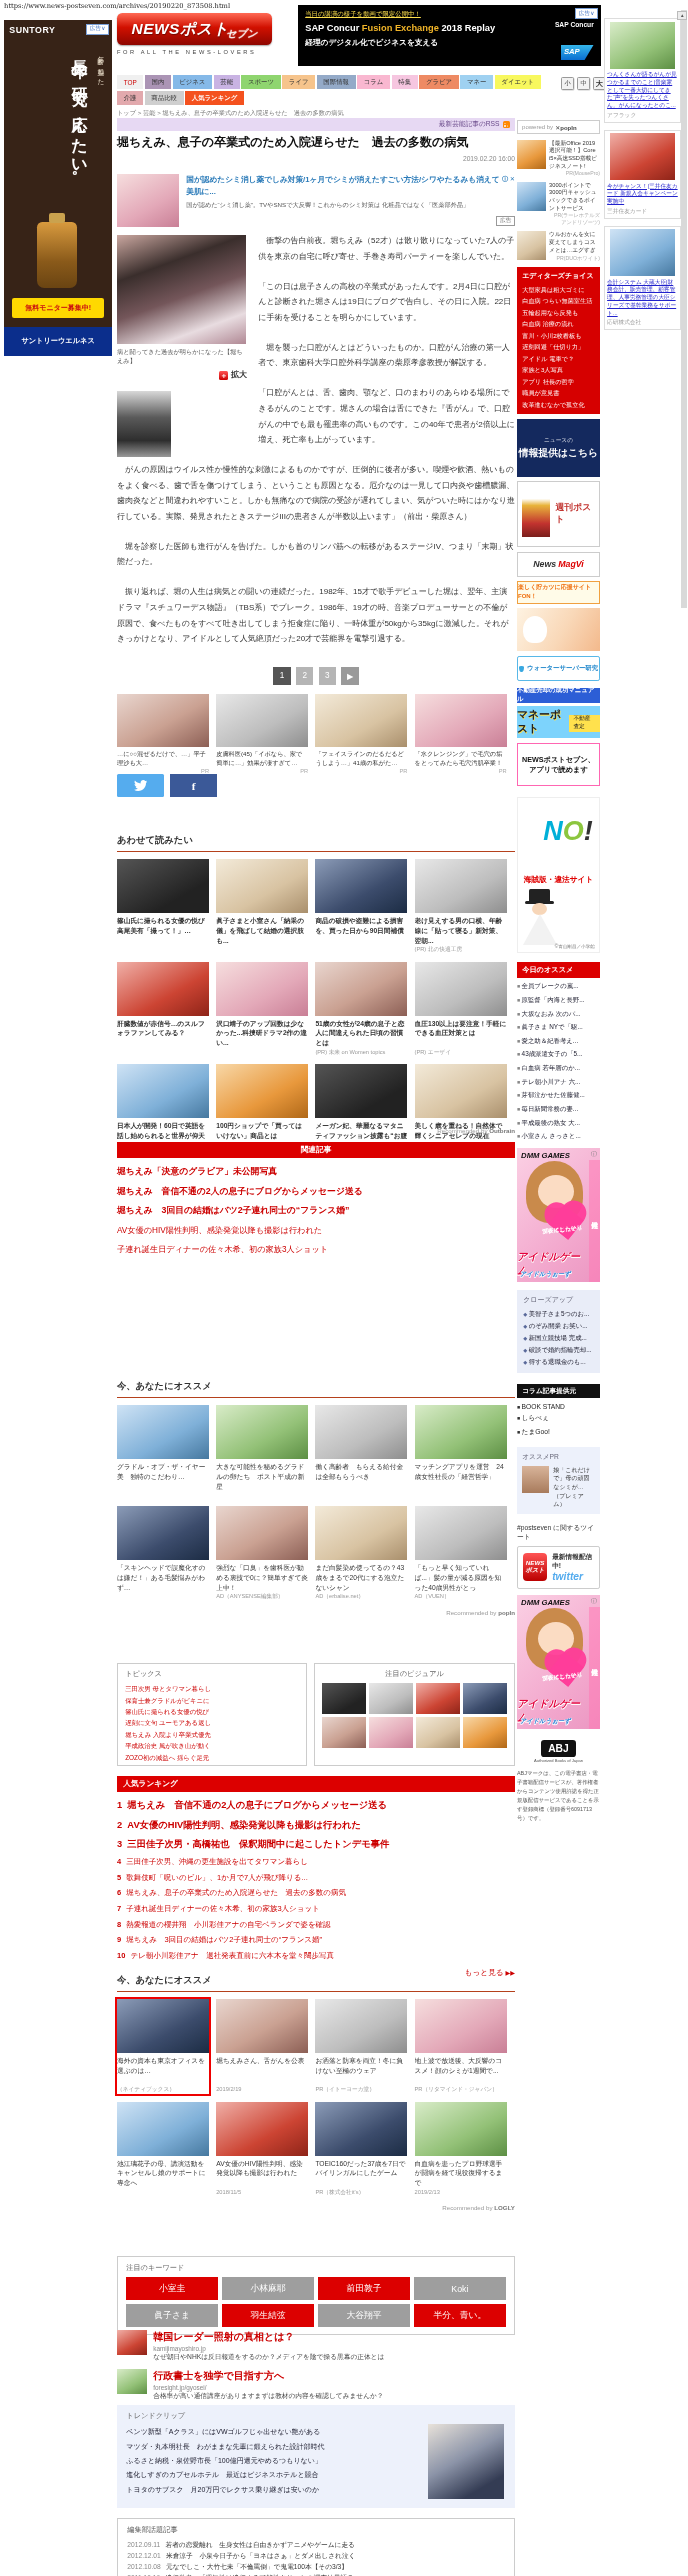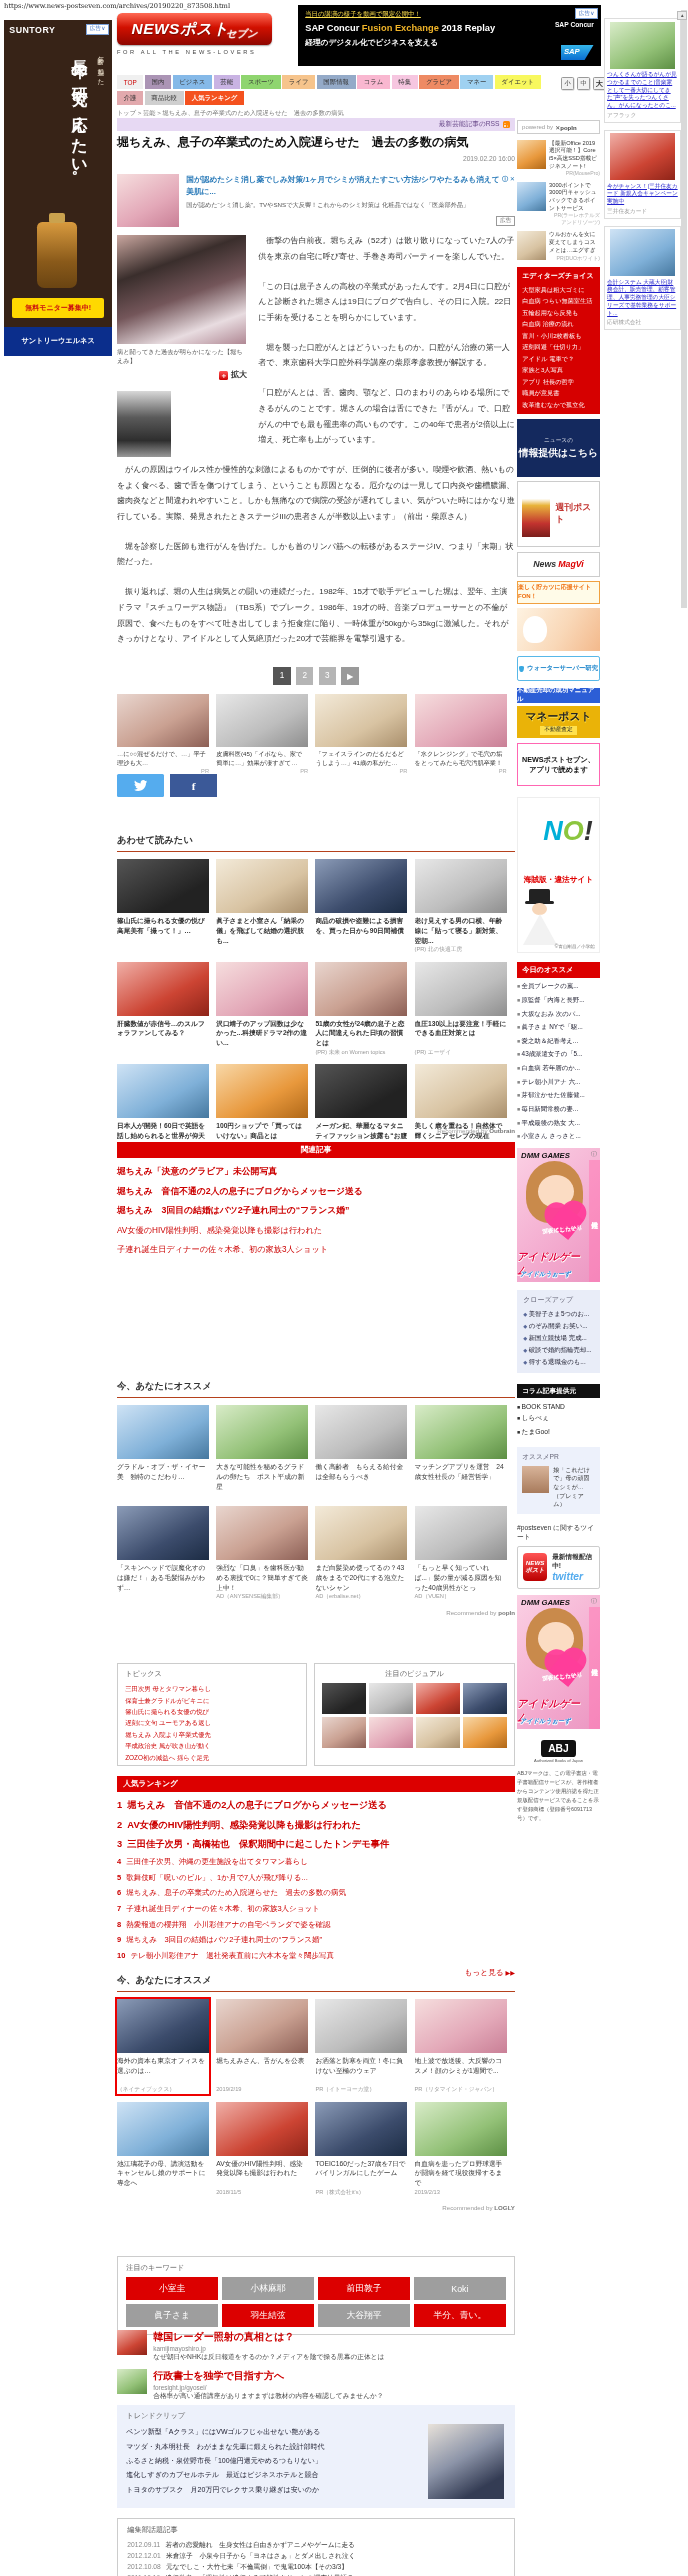--- a/index.html
+++ b/index.html
@@ -173,21 +173,21 @@
   .magcov{width:32px;height:45px;background:linear-gradient(#fff 15%,#e8b33a 30%,#c2332f 70%,#7a1f1c)}
   .magb .nm{color:#c2332f;font-weight:bold;font-size:8.8px}
   .magvi{margin-top:4.1px;height:23px;border:0.5px solid #ccc;display:flex;align-items:center;justify-content:center;font-weight:bold;font-style:italic;font-size:8.8px}
   .magvi .r{color:#d00;margin-left:2.1px}
   .fon{margin-top:4.1px;height:21.6px;border:0.5px solid #f0a040;color:#f07010;font-weight:bold;font-size:6px;display:flex;align-items:center;justify-content:center;background:#fffbe8}
   .ctoon{margin-top:4.1px;height:43px;background:linear-gradient(120deg,#fef3e2,#f9d8b8 55%,#f3b98c);position:relative}
   .ctoon:after{content:"";position:absolute;left:6.2px;top:8.2px;width:24px;height:27px;background:#fff;border-radius:50% 50% 42% 42%}
   .water{margin-top:5.2px;height:23px;border:1px solid #58b8e8;border-radius:2.1px;color:#2288cc;font-weight:bold;font-size:6.4px;display:flex;align-items:center;justify-content:center;gap:3.1px}
   .drop{width:5.2px;height:6.7px;background:#39a8e0;border-radius:50% 50% 50% 50%/15% 15% 85% 85%}
   .fudo{margin-top:6.2px;height:15.5px;background:#2c5ed6;color:#fff;font-weight:bold;font-size:6.4px;display:flex;align-items:center;justify-content:center}
-  .mny{margin-top:3.1px;height:32px;background:#eab308;display:flex;flex-direction:column;align-items:center;justify-content:center}
+  .mny{margin-top:3.1px;height:32px;background:#7dd3fc;display:flex;flex-direction:row;align-items:center;justify-content:center}
   .mny .b{font-size:10.8px;font-weight:bold;color:#222;text-shadow:0.5px 0.5px 0 #ffe14d}
   .mny .s{font-size:5.7px;background:#ffe14d;padding:0.5px 4.1px;margin-top:1.5px;color:#222}
   .appb{margin-top:5.2px;height:43px;border:1.5px solid #ff66b2;display:flex;align-items:center;justify-content:center;text-align:center;font-weight:bold;font-size:7.2px;color:#111;padding:2.1px;box-sizing:border-box}
   .noad{margin-top:10.3px;height:154px;background:#fff;border:0.5px solid #eee;position:relative;overflow:hidden}
   .no-big{position:absolute;right:6.2px;top:18.5px;font-size:27px;font-weight:bold;font-style:italic}
   .no-big .n{color:#00b0d8}.no-big .o{color:#8cc63f}.no-big .x{color:#333}
   .no-red{position:absolute;left:0;right:0;top:77px;text-align:center;color:#e00000;font-weight:bold;font-size:7.7px}
   .no-hat{position:absolute;left:11.3px;top:91px;width:20.6px;height:13.4px;background:#222;border-radius:1.5px}
   .no-hat:after{content:"";position:absolute;left:-4.1px;bottom:-2.1px;width:29px;height:3.1px;background:#222;border-radius:1.5px}
   .no-face{position:absolute;left:14.4px;top:105px;width:14.4px;height:12.4px;background:#f7d6b8;border-radius:50%}

